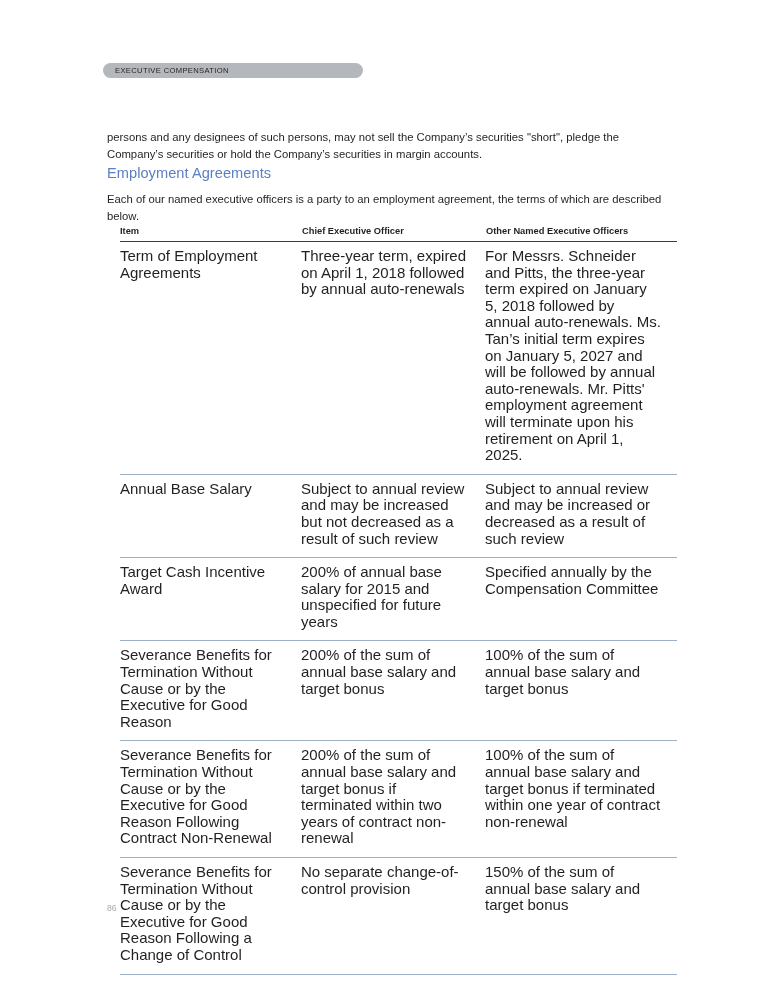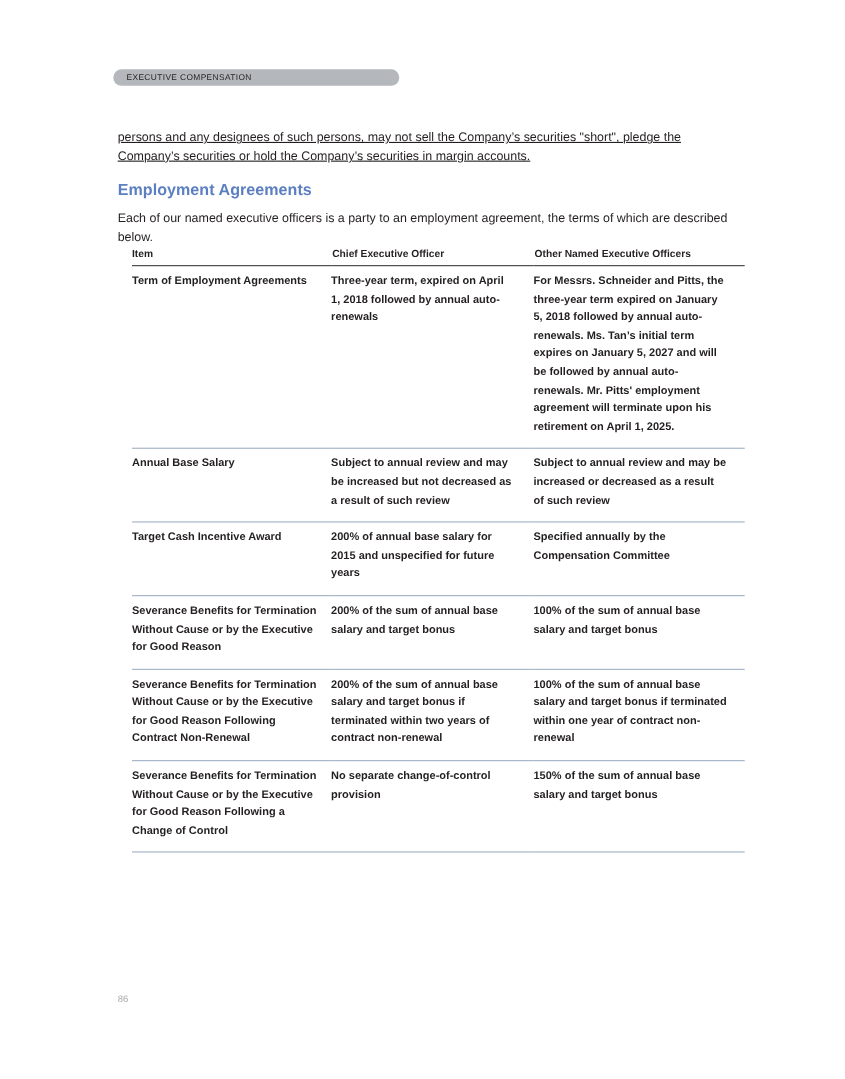--- a/index.html
+++ b/index.html
@@ -45,30 +45,30 @@
 
   
   .body-para {
     position: absolute;
     left: 107px;
     width: 557px;
     font-size: 11.3px;
     line-height: 16.6px;
     color: #231f20;
   }
-  #intro-para { top: 106px; text-decoration: underline; }
+  #intro-para { top: 118px; }
   #lead-para  { top: 180px; }
 
   
   .section-heading {
     position: absolute;
     left: 107px;
     top: 153px;
     font-size: 14.6px;
-    font-weight: bold;
+    font-weight: normal;
     color: #5b7fc1;
     letter-spacing: 0.05px;
   }
 
   
   .agreements-table {
     position: absolute;
     left: 120px;
     top: 226px;
     width: 557px;
@@ -85,27 +85,26 @@
     font-weight: bold;
     color: #231f20;
     padding: 0 10px 5px 0;
     border-bottom: 1.2px solid #3c3c3c;
     vertical-align: bottom;
   }
   .agreements-table th.h2,
   .agreements-table th.h3 { padding-left: 1px; }
 
   .agreements-table td {
-    font-size: 10px;
+    font-size: 15px;
     line-height: 16.6px;
     color: #231f20;
     vertical-align: top;
     padding: 6px 12px 10px 0;
     border-bottom: 1px solid #9fb0c4;
-    font-weight: bold;
   }
   .agreements-table td.col2,
   .agreements-table td.col3 { padding-right: 16px; }
 
   .agreements-table tr.last td { border-bottom: 1px solid #9fb0c4; }
 
   
   .page-number {
     position: absolute;
     left: 107px;

